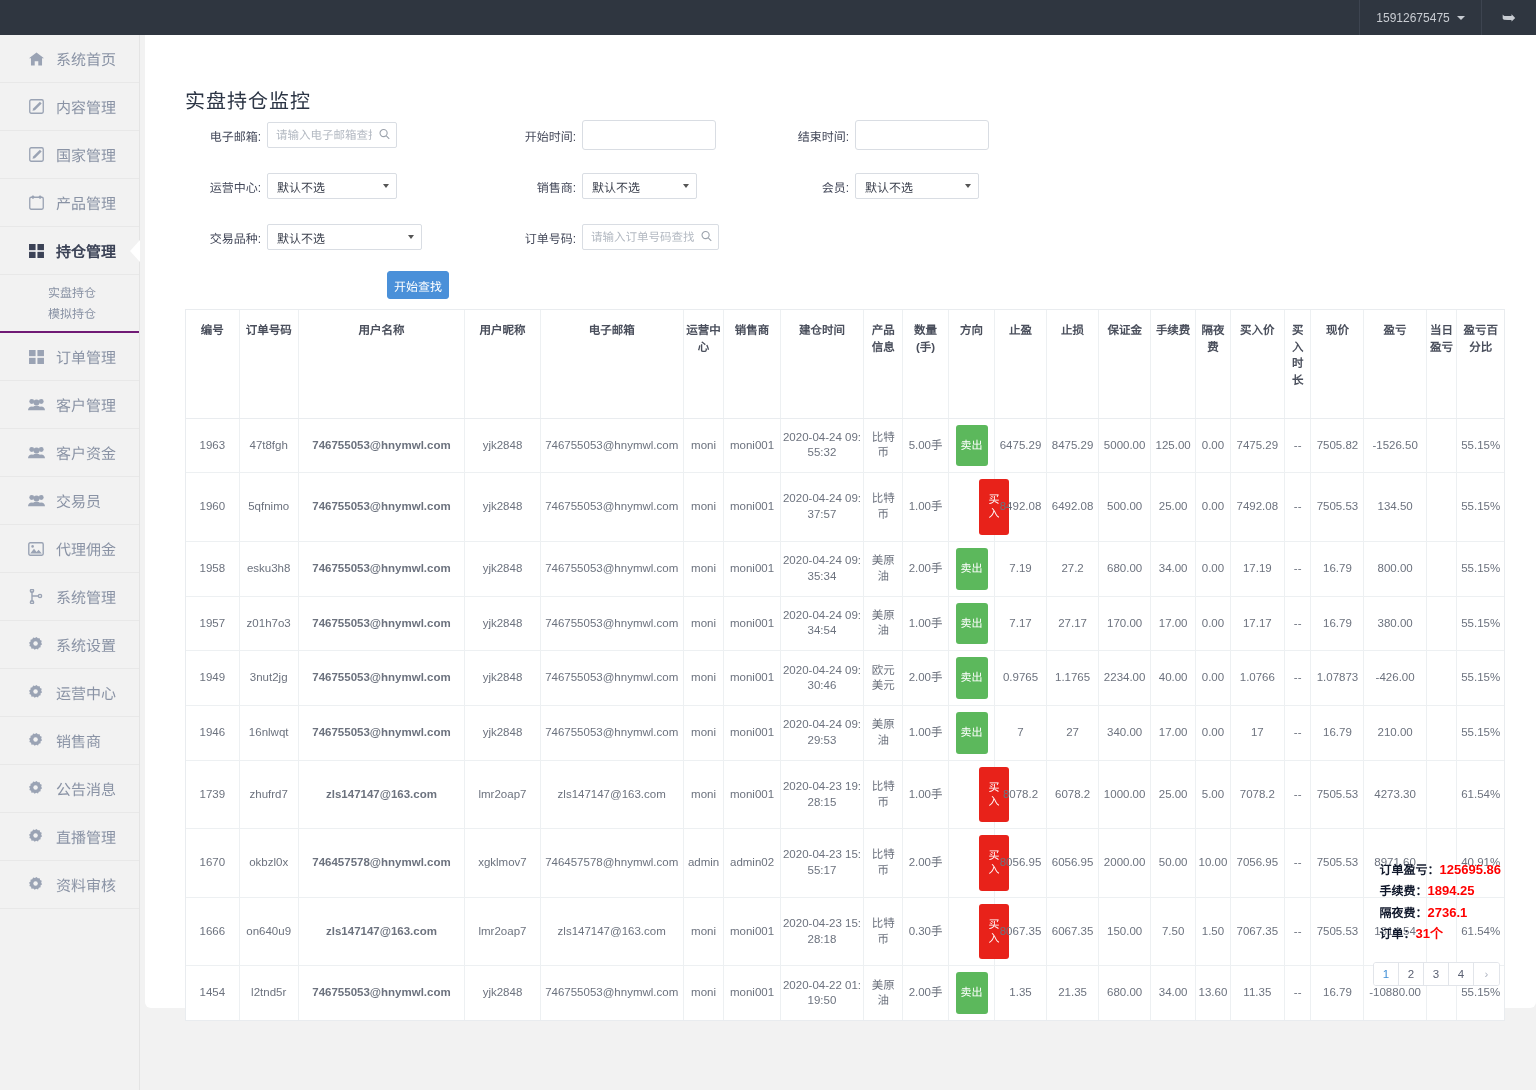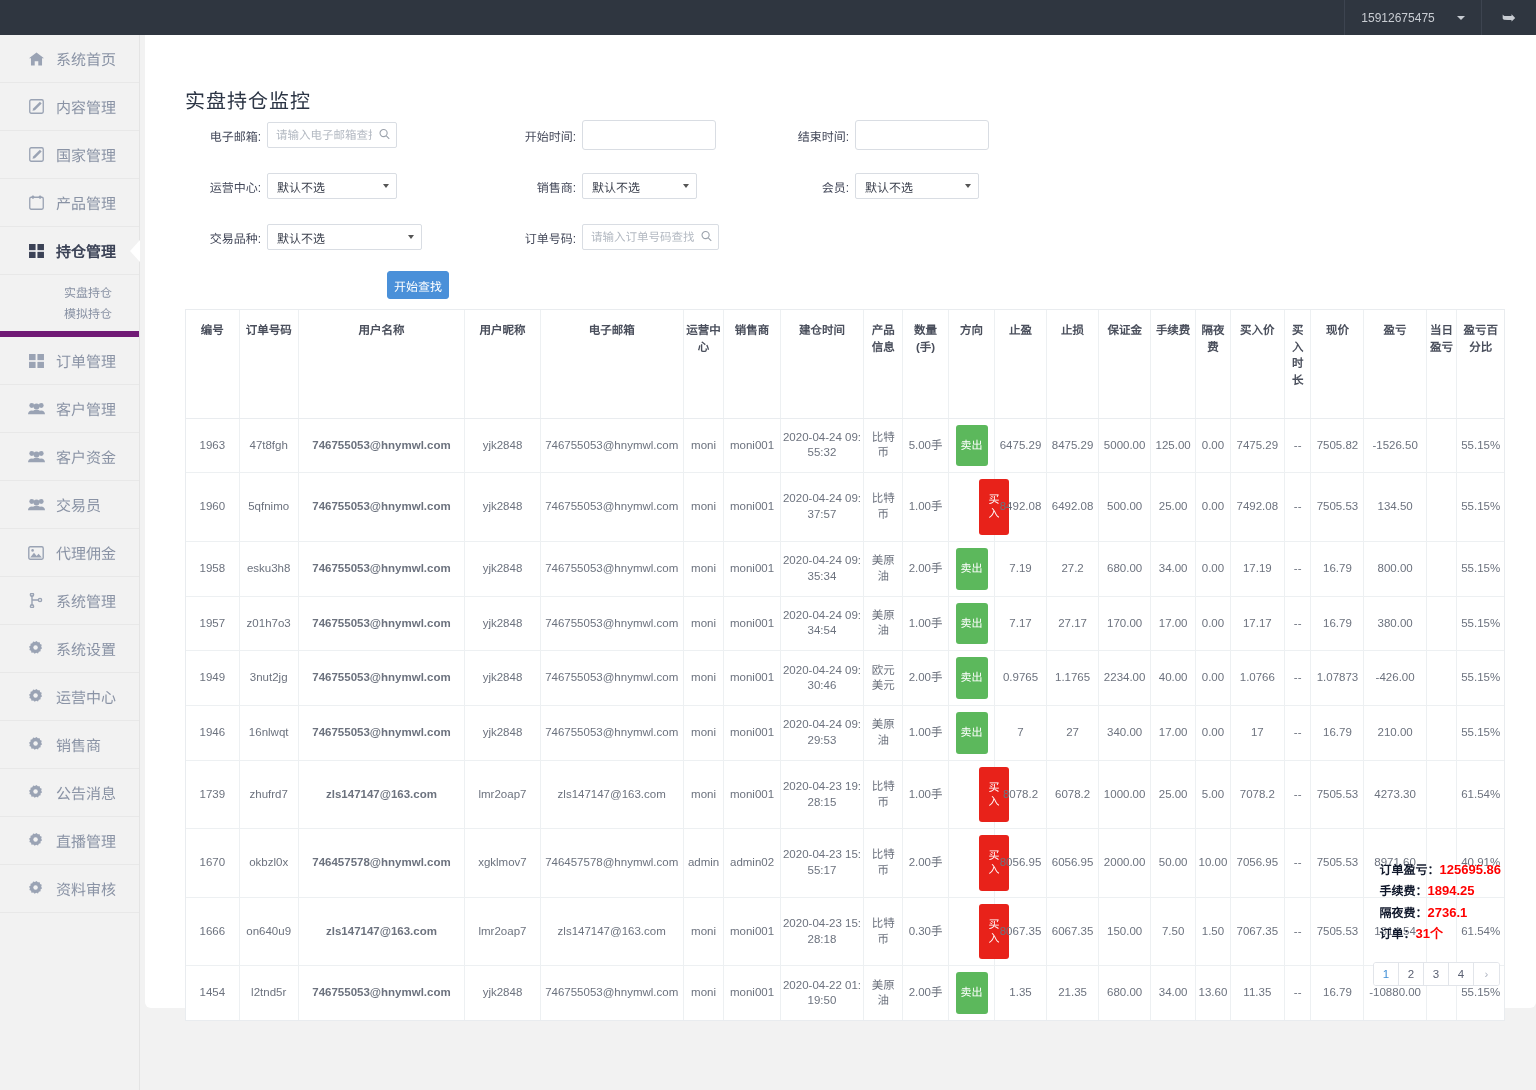--- a/index.html
+++ b/index.html
@@ -21,21 +21,20 @@
     background: #2f3640;
     display: flex; justify-content: flex-end; align-items: stretch;
   }
   .topbar-item {
     display: flex; align-items: center; justify-content: center;
     padding: 0 16px;
     color: #c8ccd2; font-size: 12px;
     border-left: 1px solid #3d4450;
     cursor: pointer;
     user-select: none;
-    gap: 15px;
   }
   .topbar-item .caret {
     display: inline-block;
     margin-left: 7px;
     width: 0; height: 0;
     border-left: 4px solid transparent;
     border-right: 4px solid transparent;
     border-top: 4px solid #c8ccd2;
   }
   .topbar-logout { padding: 0 20px; font-size: 17px; }
@@ -69,22 +68,22 @@
   .side-item.active::after {
     content: "";
     position: absolute; right: -1px; top: 50%;
     transform: translateY(-50%);
     width: 0; height: 0;
     border-top: 11px solid transparent;
     border-bottom: 11px solid transparent;
     border-right: 10px solid #ffffff;
   }
   .side-sub {
-    padding: 6px 0 8px 16px;
-    border-bottom: 6px solid #701a75;
+    padding: 6px 0 8px 0;
+    border-bottom: 2px solid #701a75;
     text-align: center;
   }
   .side-sub-item {
     height: 21px;
     display: flex; align-items: center;
     padding-left: 48px;
     color: #8a93a5; font-size: 12px;
     cursor: pointer;
   }
 

